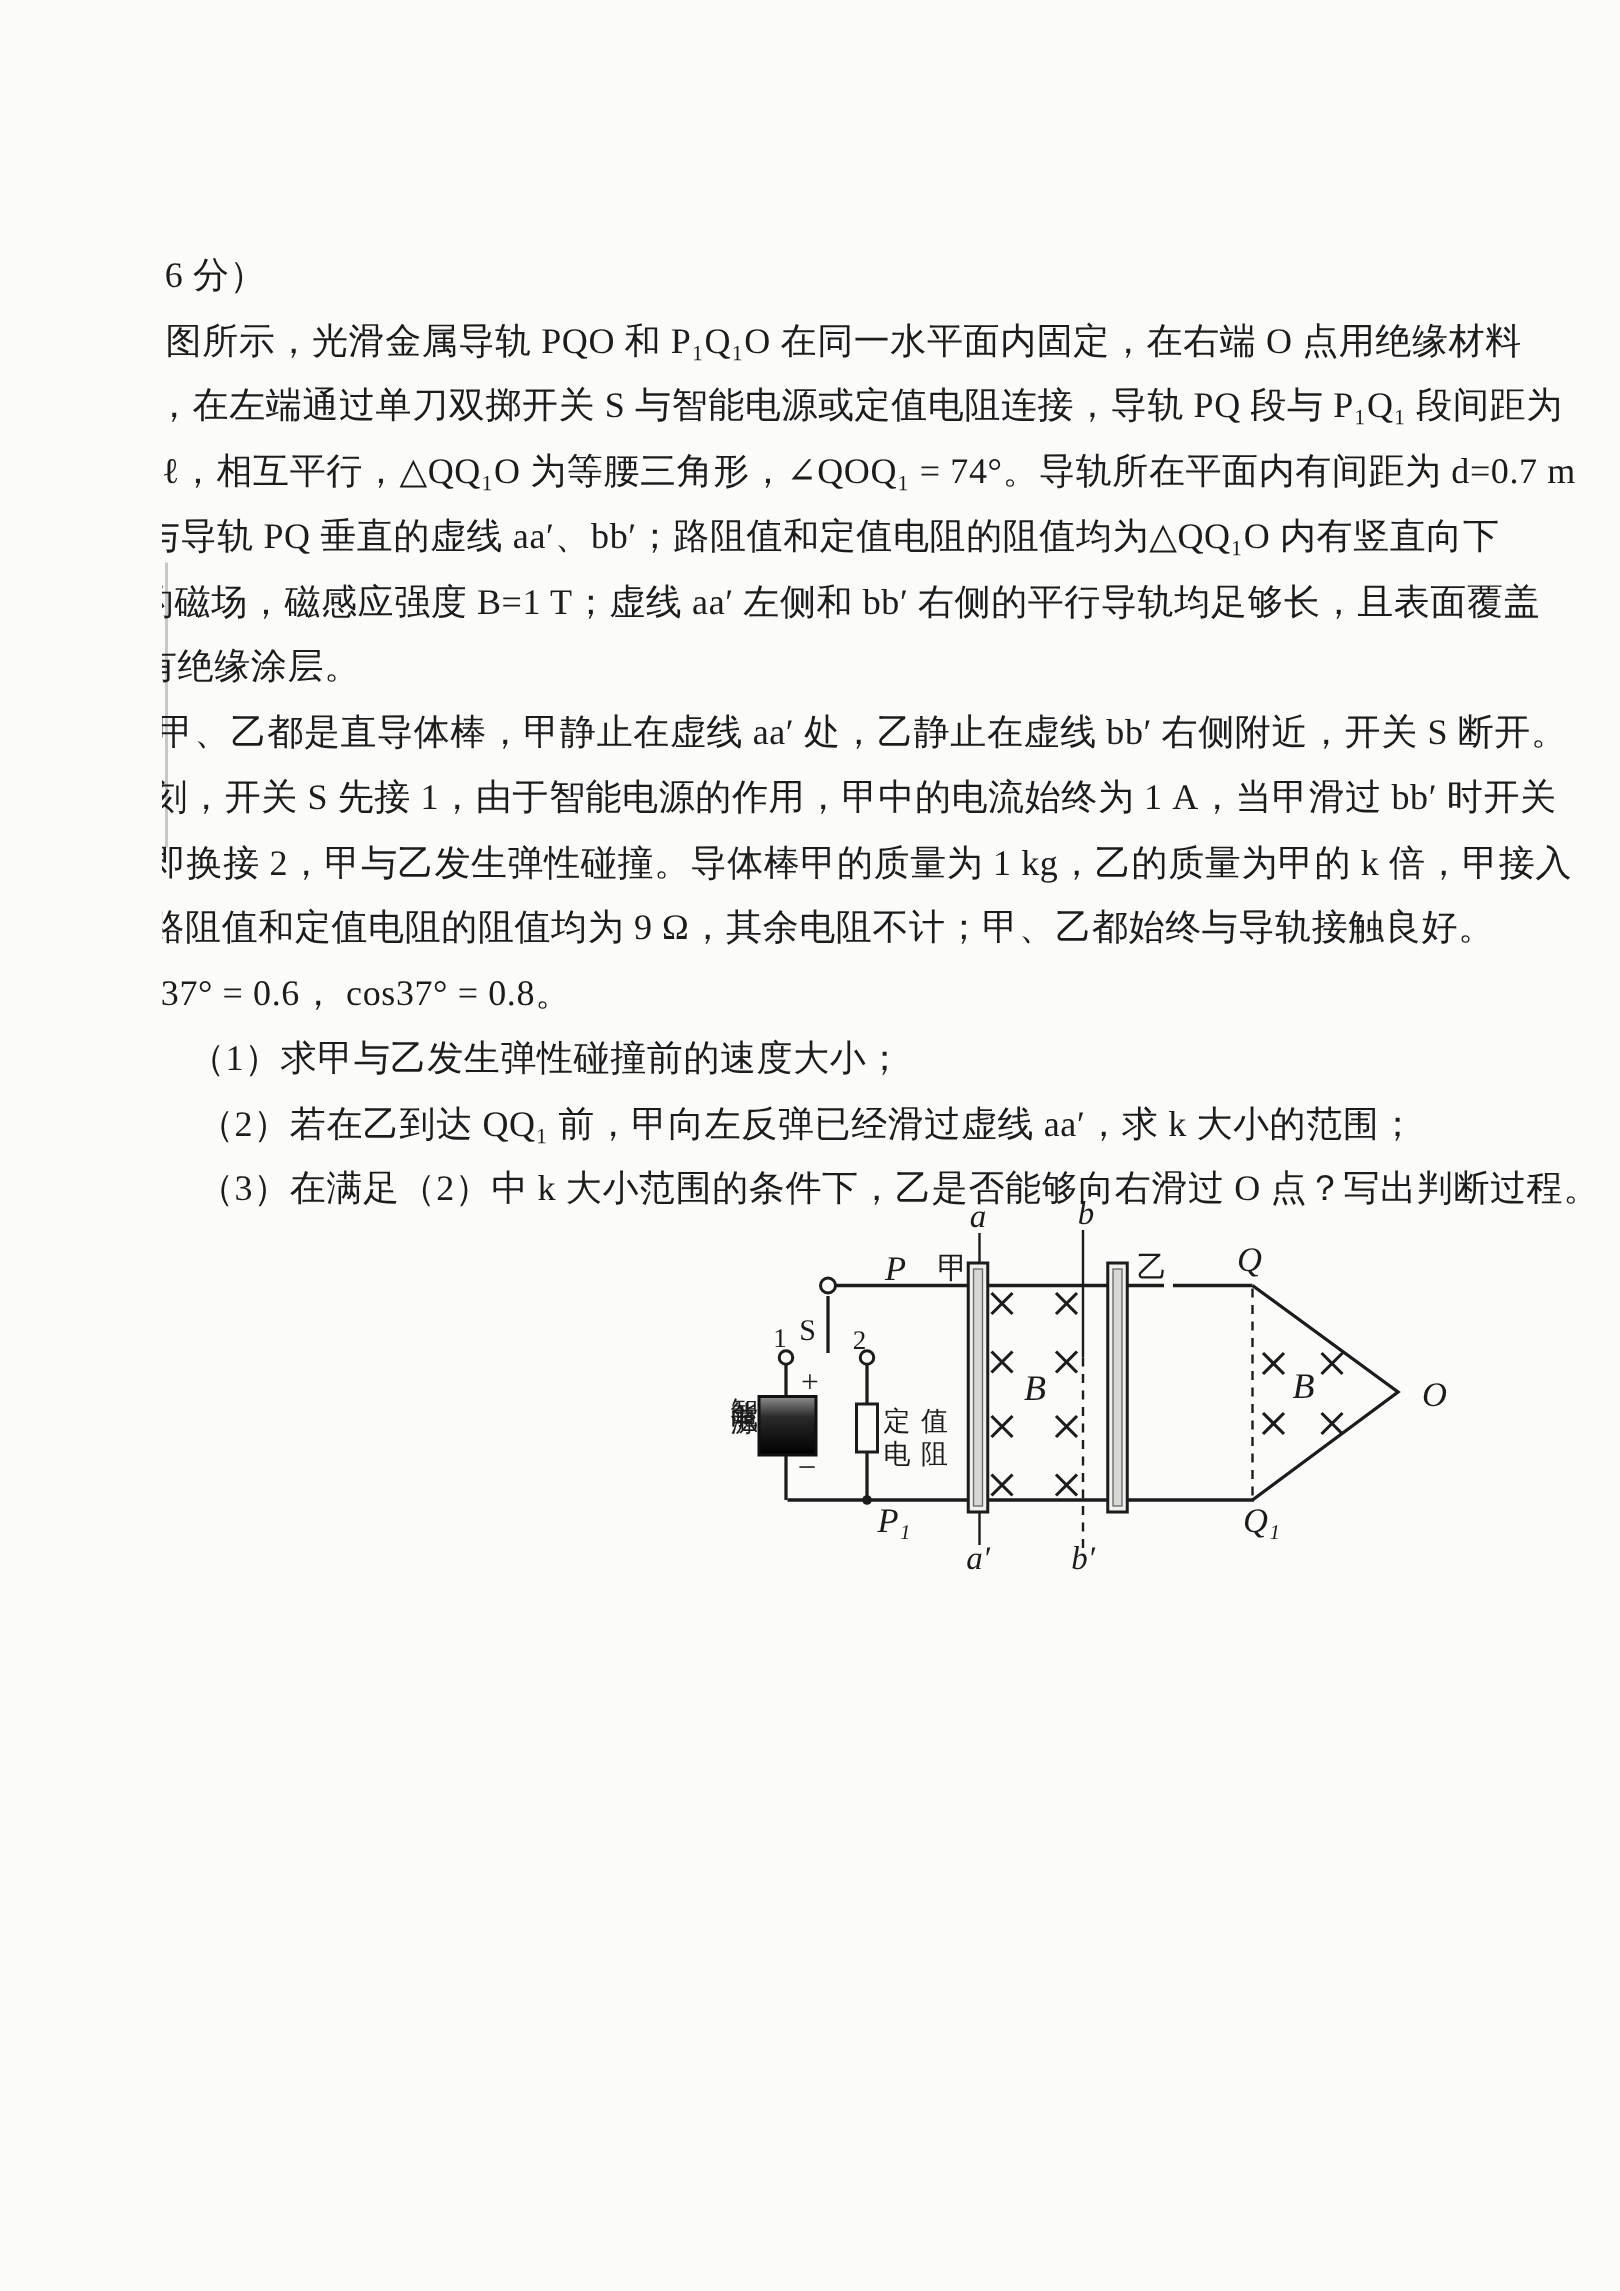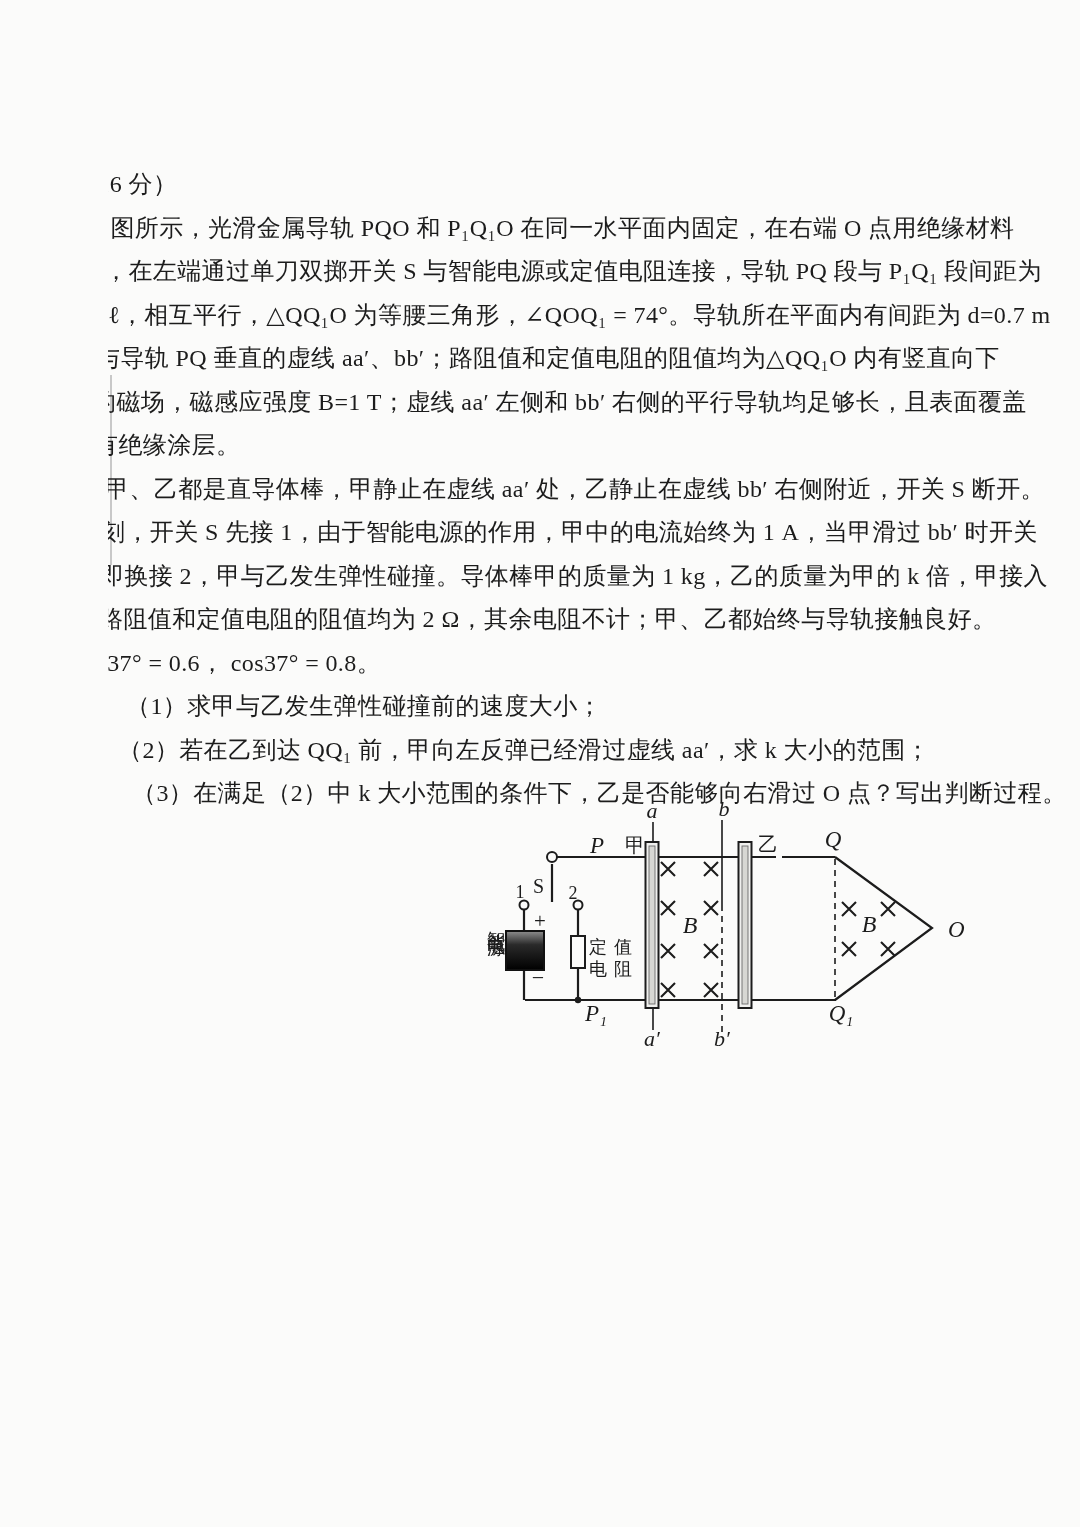--- a/index.html
+++ b/index.html
@@ -26,21 +26,21 @@
   .textblock .textline:nth-child(4){margin-left:0px;}
   .textblock .textline:nth-child(5){margin-left:-12px;}
   .textblock .textline:nth-child(6){margin-left:-16px;}
   .textblock .textline:nth-child(7){margin-left:-14px;}
   .textblock .textline:nth-child(8){margin-left:-3px;}
   .textblock .textline:nth-child(9){margin-left:-7px;}
   .textblock .textline:nth-child(10){margin-left:-8px;font-family:Liberation Serif, serif;}
   .textblock .textline:nth-child(11){margin-left:-9px;}
   .textblock .textline:nth-child(12){margin-left:-30px;}
   .textblock .textline:nth-child(13){margin-left:18px;}
-  .textblock .textline:nth-child(14){margin-left:10px;}
+  .textblock .textline:nth-child(14){margin-left:24px;}
   .textblock .textline:nth-child(15){margin-left:24px;}
 
   
   .scan-edge{
     position:absolute;left:110px;top:375px;width:1.5px;height:190px;
     background:#9f9f9f;opacity:.55;
   }
 
   
   .diagram{position:absolute;left:0;top:0;width:1080px;height:1527px;pointer-events:none;}
@@ -74,21 +74,21 @@
       <div class="textline">（16 分）</div>
       <div class="textline">如图所示，光滑金属导轨 PQO 和 P₁Q₁O 在同一水平面内固定，在右端 O 点用绝缘材料</div>
       <div class="textline">，在左端通过单刀双掷开关 S 与智能电源或定值电阻连接，导轨 PQ 段与 P₁Q₁ 段间距为</div>
       <div class="textline">ℓ，相互平行，△QQ₁O 为等腰三角形，∠QOQ₁ = 74°。导轨所在平面内有间距为 d=0.7 m</div>
       <div class="textline">与导轨 PQ 垂直的虚线 aa′、bb′；路阻值和定值电阻的阻值均为△QQ₁O 内有竖直向下</div>
       <div class="textline">的磁场，磁感应强度 B=1 T；虚线 aa′ 左侧和 bb′ 右侧的平行导轨均足够长，且表面覆盖</div>
       <div class="textline">有绝缘涂层。</div>
       <div class="textline">甲、乙都是直导体棒，甲静止在虚线 aa′ 处，乙静止在虚线 bb′ 右侧附近，开关 S 断开。</div>
       <div class="textline">刻，开关 S 先接 1，由于智能电源的作用，甲中的电流始终为 1 A，当甲滑过 bb′ 时开关</div>
       <div class="textline">即换接 2，甲与乙发生弹性碰撞。导体棒甲的质量为 1 kg，乙的质量为甲的 k 倍，甲接入</div>
-      <div class="textline">路阻值和定值电阻的阻值均为 2 Ω，其余电阻不计；甲、乙都始终与导轨接触良好。</div>
+      <div class="textline">路阻值和定值电阻的阻值均为 9 Ω，其余电阻不计；甲、乙都始终与导轨接触良好。</div>
       <div class="textline">sin37° = 0.6，  cos37° = 0.8。</div>
       <div class="textline">（1）求甲与乙发生弹性碰撞前的速度大小；</div>
       <div class="textline">（2）若在乙到达 QQ₁ 前，甲向左反弹已经滑过虚线 aa′，求 k 大小的范围；</div>
       <div class="textline">（3）在满足（2）中 k 大小范围的条件下，乙是否能够向右滑过 O 点？写出判断过程。</div>
     </div>
 
   <div class="diagram">
     <svg width="520" height="270" viewBox="470 795 520 270">
       <defs>
         <linearGradient id="pg" x1="0" y1="0" x2="0" y2="1">

